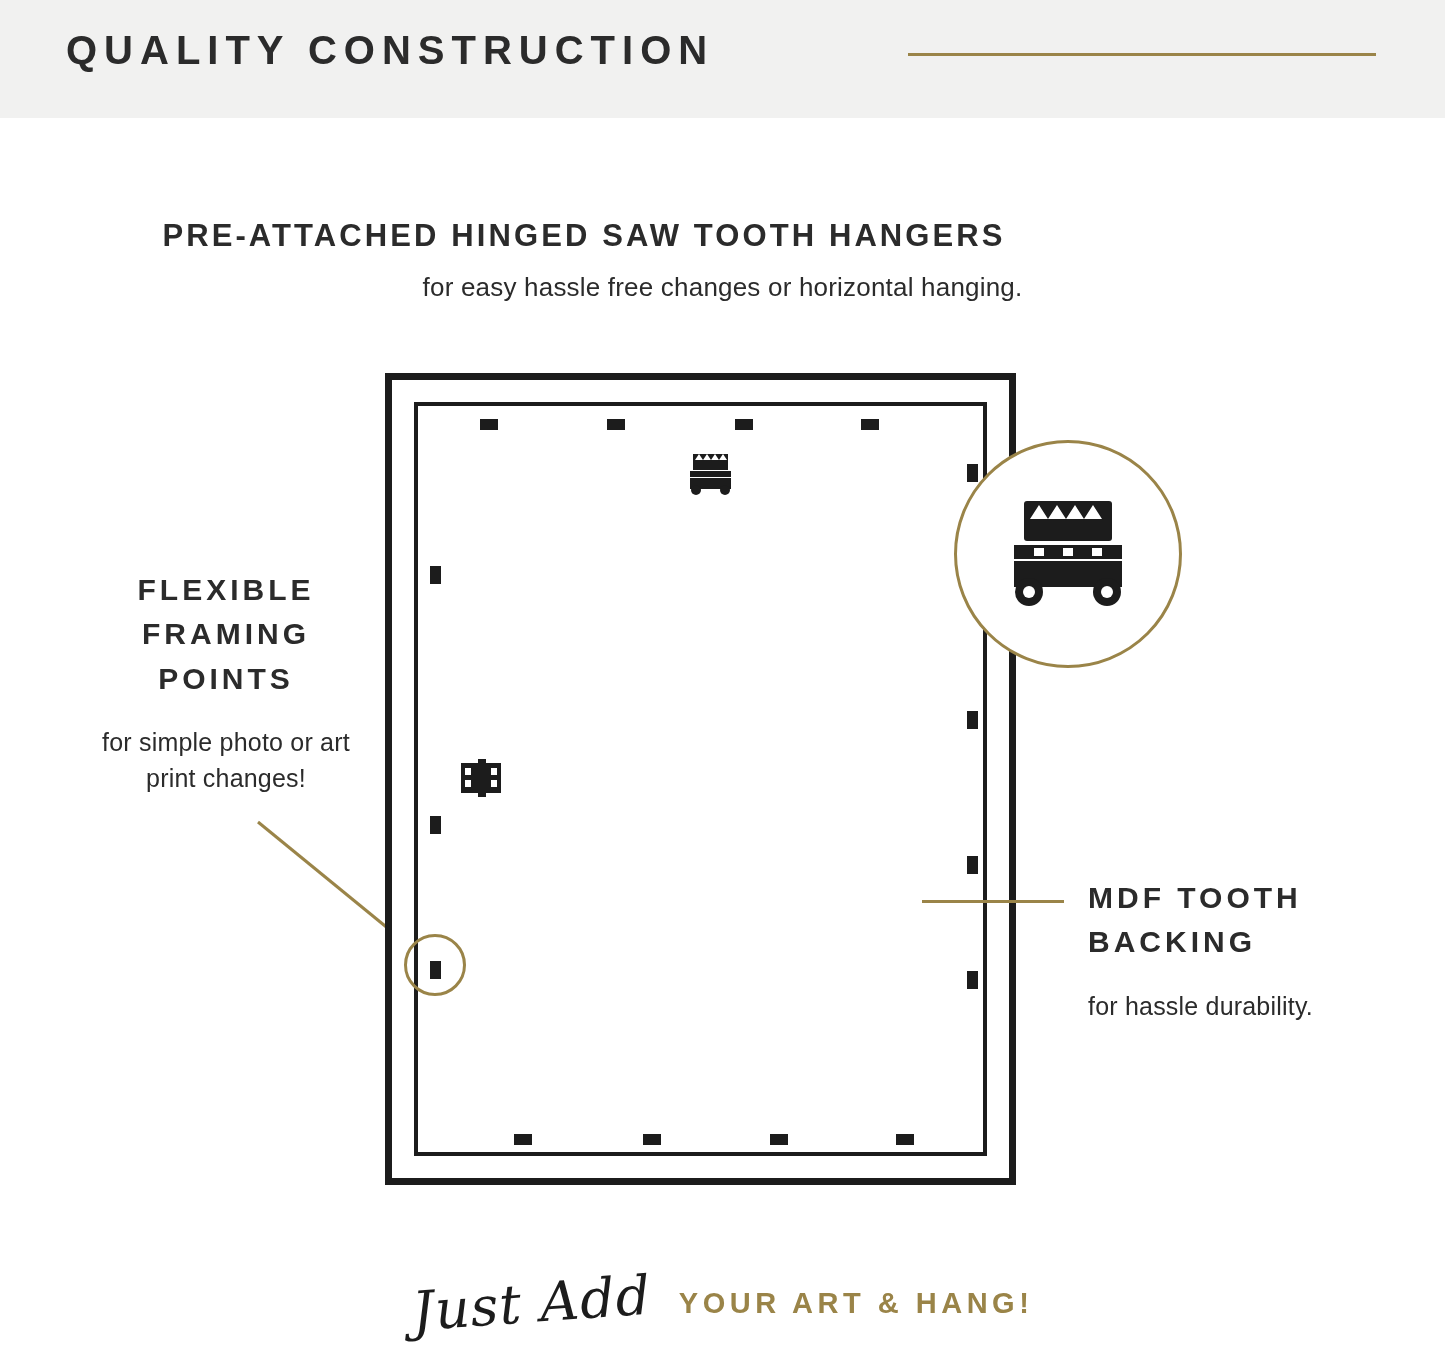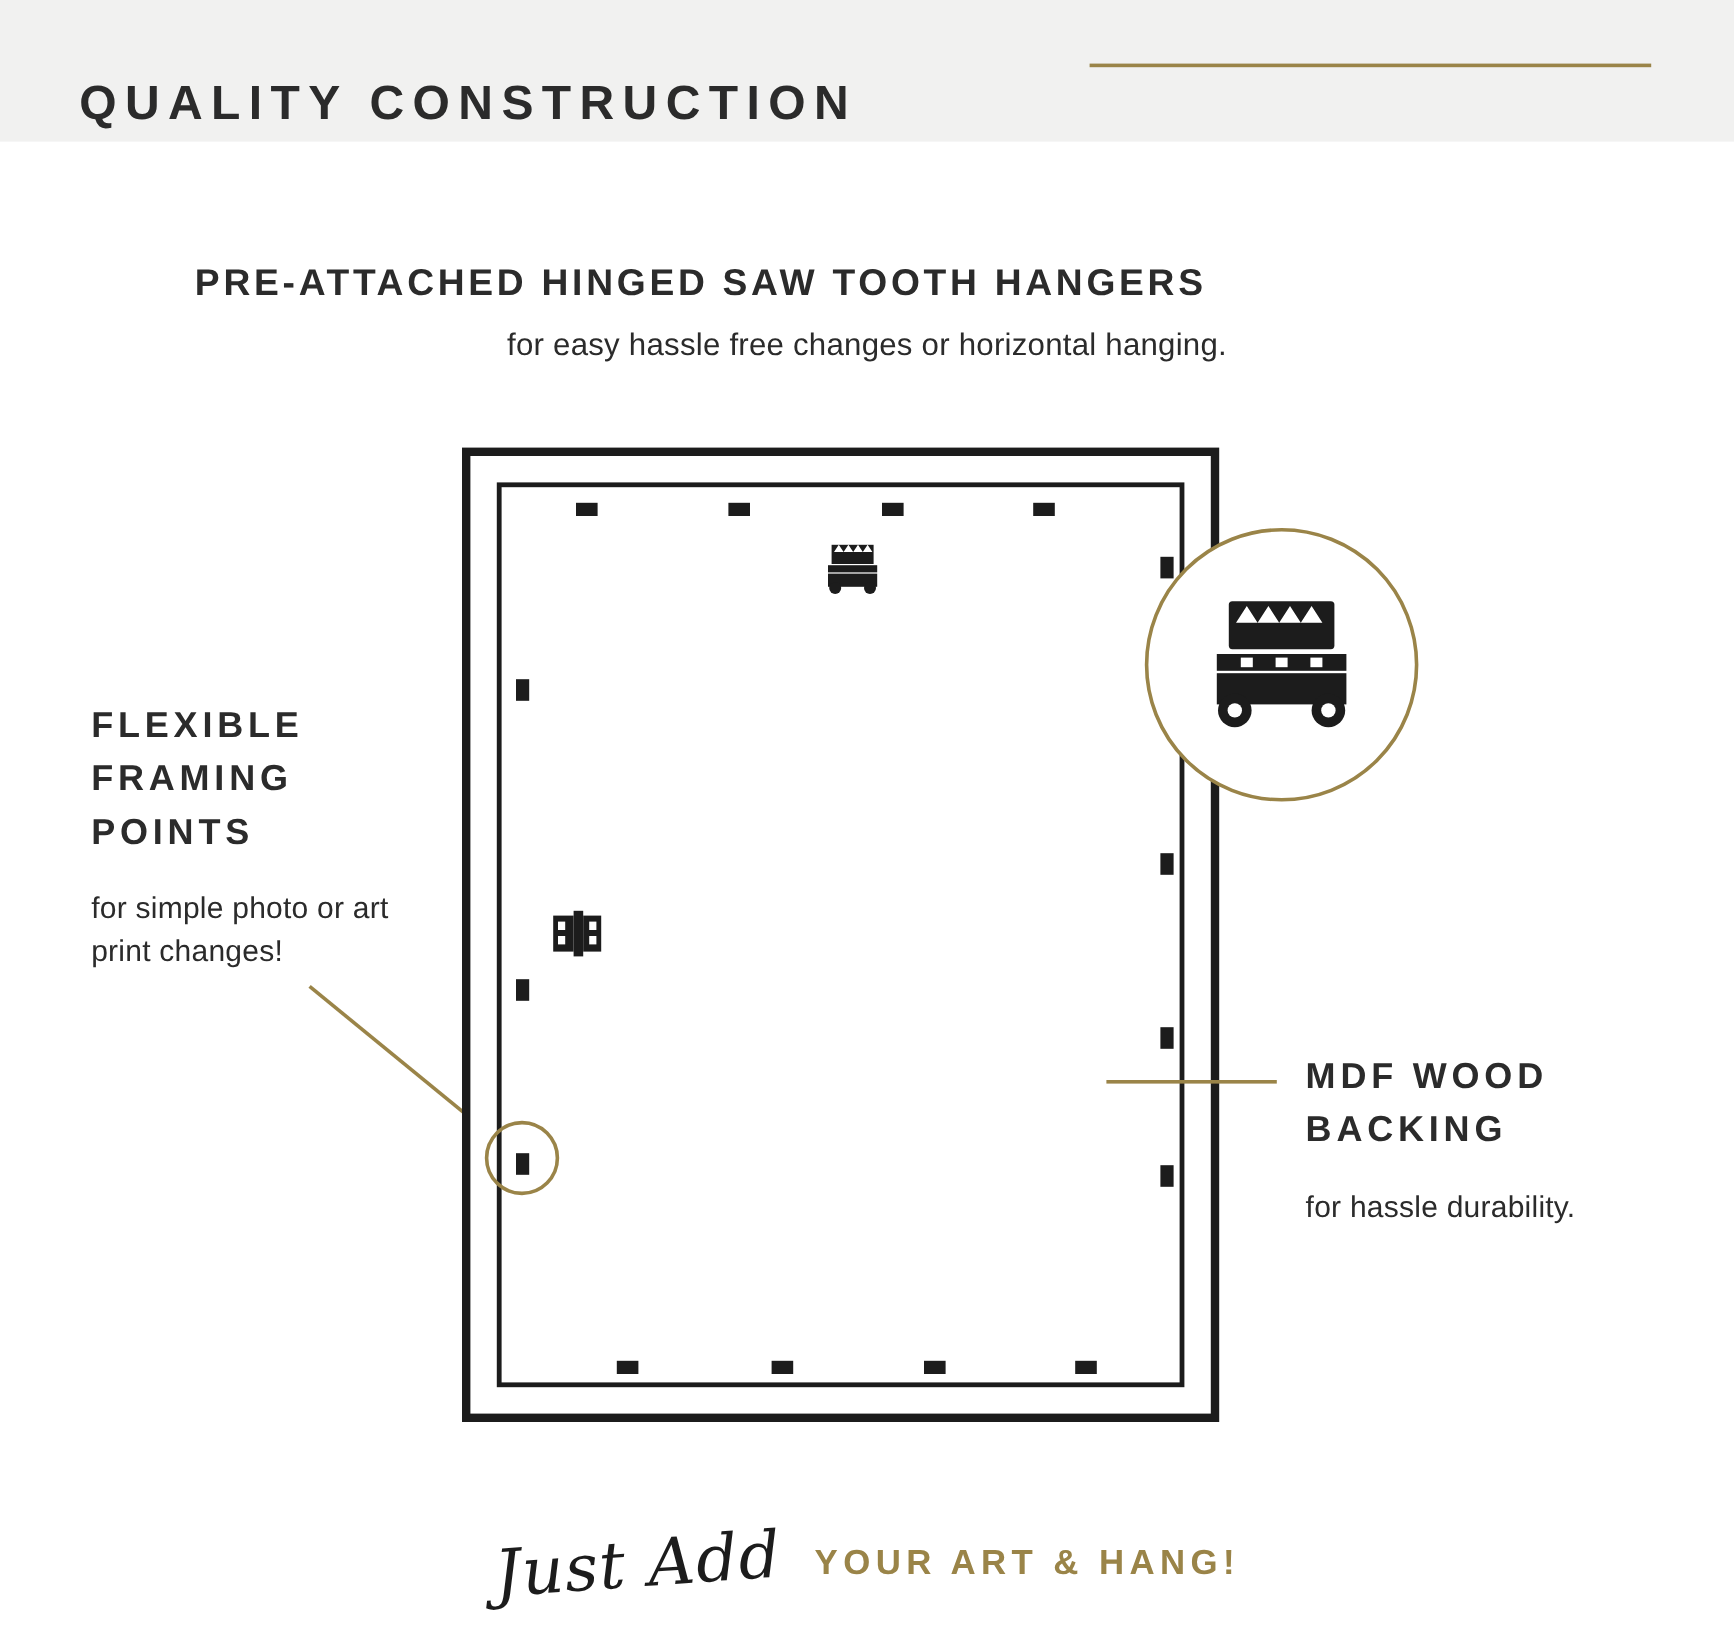--- a/index.html
+++ b/index.html
@@ -27,21 +27,20 @@
   }
   .header-title {
     position: absolute;
     left: 66px;
     top: 28px;
     font-size: 40px;
     letter-spacing: 7px;
     color: #2b2b2b;
     font-weight: 700;
     white-space: nowrap;
-    margin-top: 36px;
   }
   .header-rule {
     position: absolute;
     left: 908px;
     top: 53px;
     width: 468px;
     height: 3px;
     background: #9a8448;
   }
 
@@ -159,21 +158,21 @@
     line-height: 1.48;
   }
   .label-body {
     font-size: 25px;
     color: #2b2b2b;
     line-height: 1.42;
     margin-top: 24px;
     letter-spacing: 0.2px;
   }
 
-  #label-flexible { left: 76px; top: 583px; width: 300px; }
+  #label-flexible { left: 76px; top: 568px; width: 300px; text-align: center; }
   #label-mdf { left: 1088px; top: 876px; width: 320px; }
 
   .mdf-rule {
     position: absolute;
     left: 922px;
     top: 900px;
     width: 142px;
     height: 3px;
     background: #9a8448;
   }
@@ -288,21 +287,21 @@
 
   <div class="small-circle"></div>
 
   <div class="label-block" id="label-flexible">
     <div class="label-title">FLEXIBLE FRAMING POINTS</div>
     <div class="label-body">for simple photo or art print changes!</div>
   </div>
 
   <div class="mdf-rule"></div>
   <div class="label-block" id="label-mdf">
-    <div class="label-title">MDF WOOD BACKING</div>
+    <div class="label-title">MDF TOOTH BACKING</div>
     <div class="label-body">for hassle durability.</div>
   </div>
 
   <div class="footer">
     <div class="footer-script">Just Add</div>
     <div class="footer-caps">YOUR ART &amp; HANG!</div>
   </div>
 
 </div>
 

